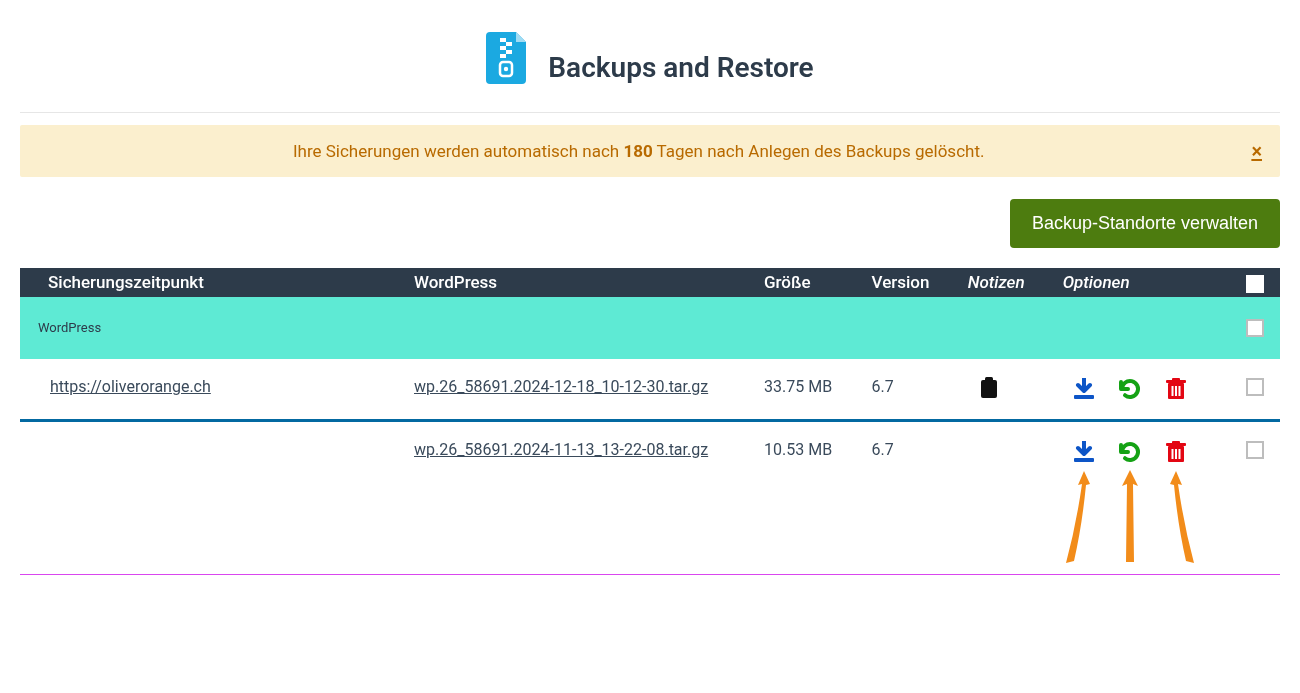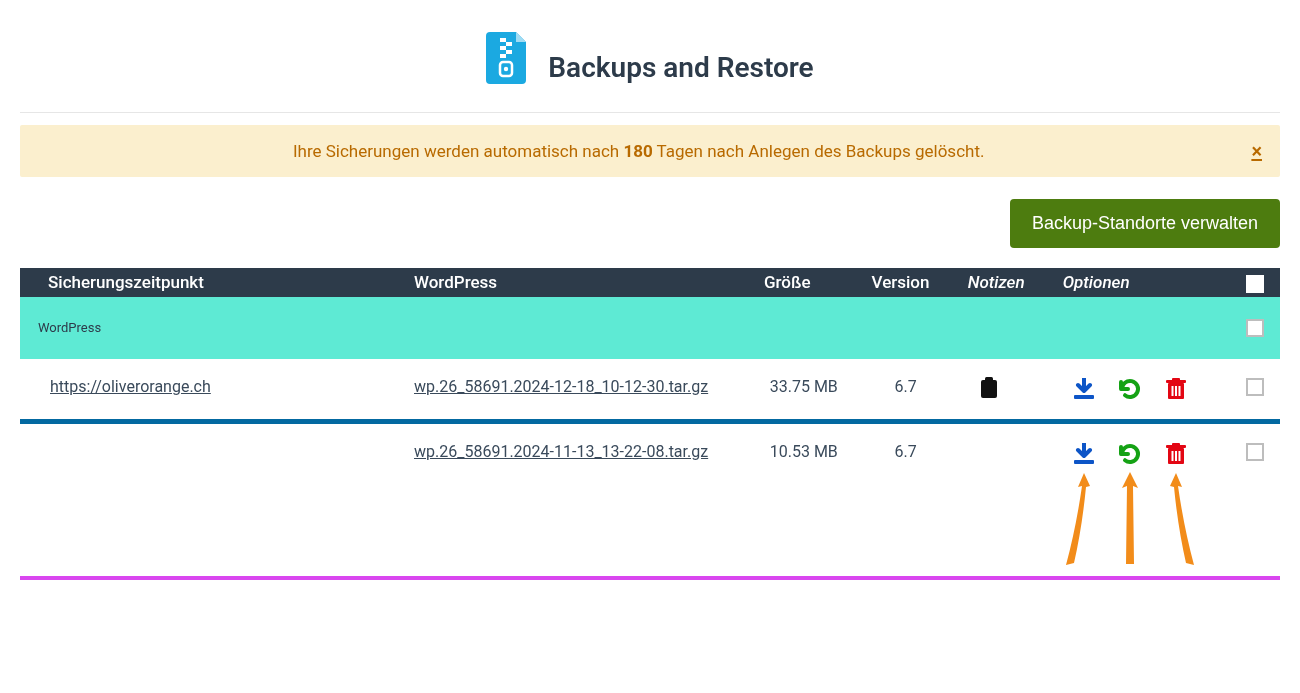--- a/index.html
+++ b/index.html
@@ -82,24 +82,24 @@
     background: #5eead4;
     font-size: 13px;
     padding: 22px 14px;
     color: #2d3b4a;
   }
   tbody tr.data td {
     padding: 18px 14px;
     font-size: 16px;
     color: #3a4a5b;
     vertical-align: top;
-    border-bottom: 5px solid #0369a1;
+    border-bottom: 3px solid #0369a1;
   }
   tbody tr.data:last-child td {
-    border-bottom: 4px solid #d946ef;
+    border-bottom: 1px solid #d946ef;
     padding-bottom: 110px; 
     margin-top: 20px;
   }
   .site-link, .file-link {
     color: #3a4a5b;
     text-decoration: underline;
     cursor: pointer;
     word-break: break-all;
   }
   td.col-options {
@@ -116,21 +116,21 @@
     position: relative;
   }
   .arrow-annot {
     position: absolute;
     left: 50%;
     transform: translateX(-50%);
     top: 30px;
     pointer-events: none;
   }
   td.check-col { text-align: center; width: 50px; }
-  td.col-size, td.col-version, th.th-size, th.th-version { white-space: nowrap; text-align: center; }
+  td.col-size, td.col-version, th.th-size, th.th-version { white-space: nowrap; }
   th.th-notes, th.th-options { text-align: left; font-style: italic; }
   .col-time { width: 380px; padding-left: 28px !important; }
   thead.main th:first-child { padding-left: 18px; }
   tr.group td:first-child { padding-left: 18px; }
   tbody tr.data td:first-child { padding-left: 30px; }
 </style>
 </head>
 <body>
 
 <div class="container">

